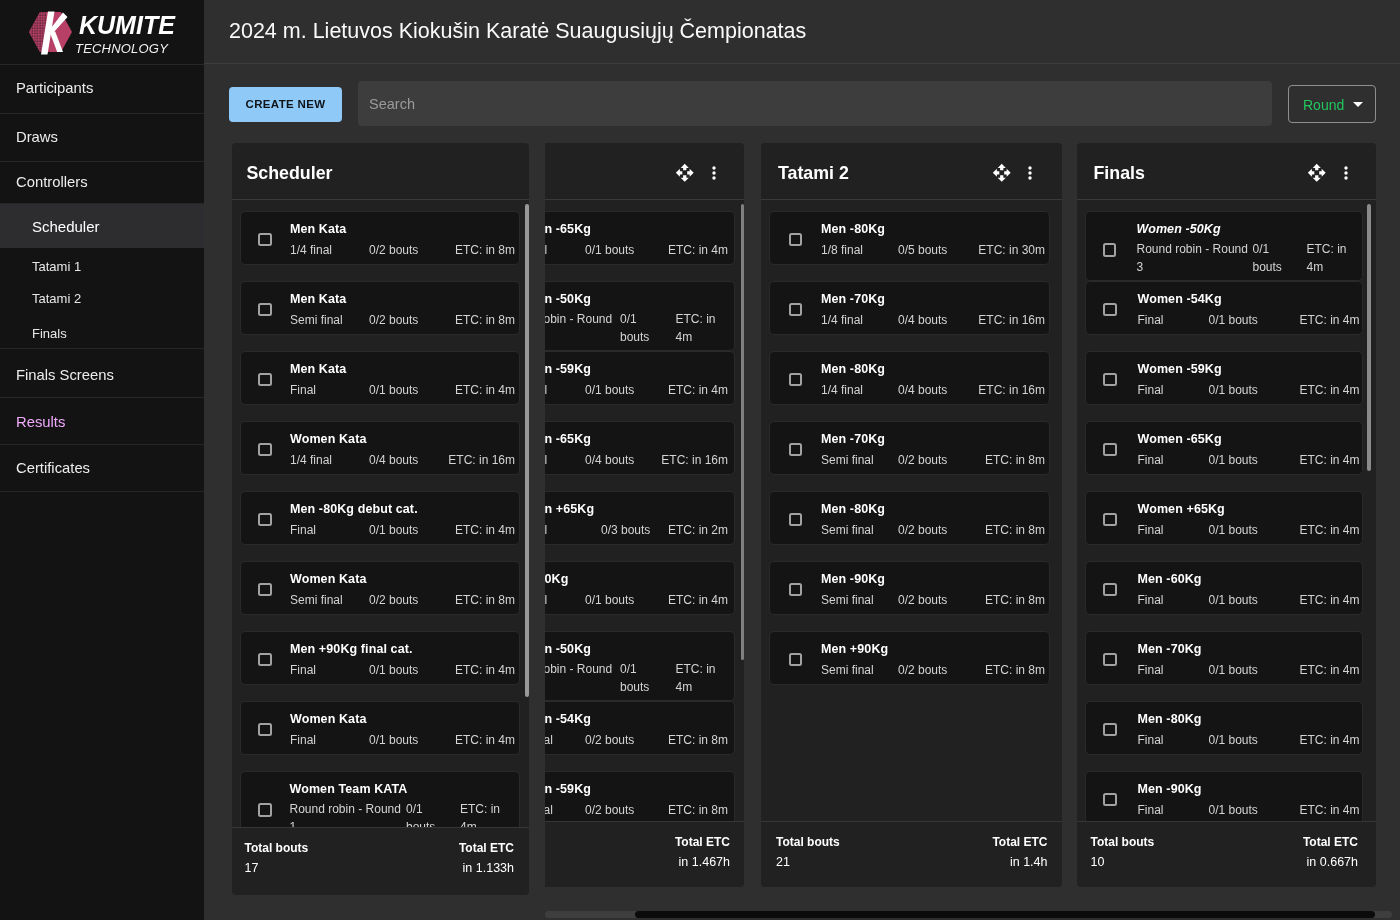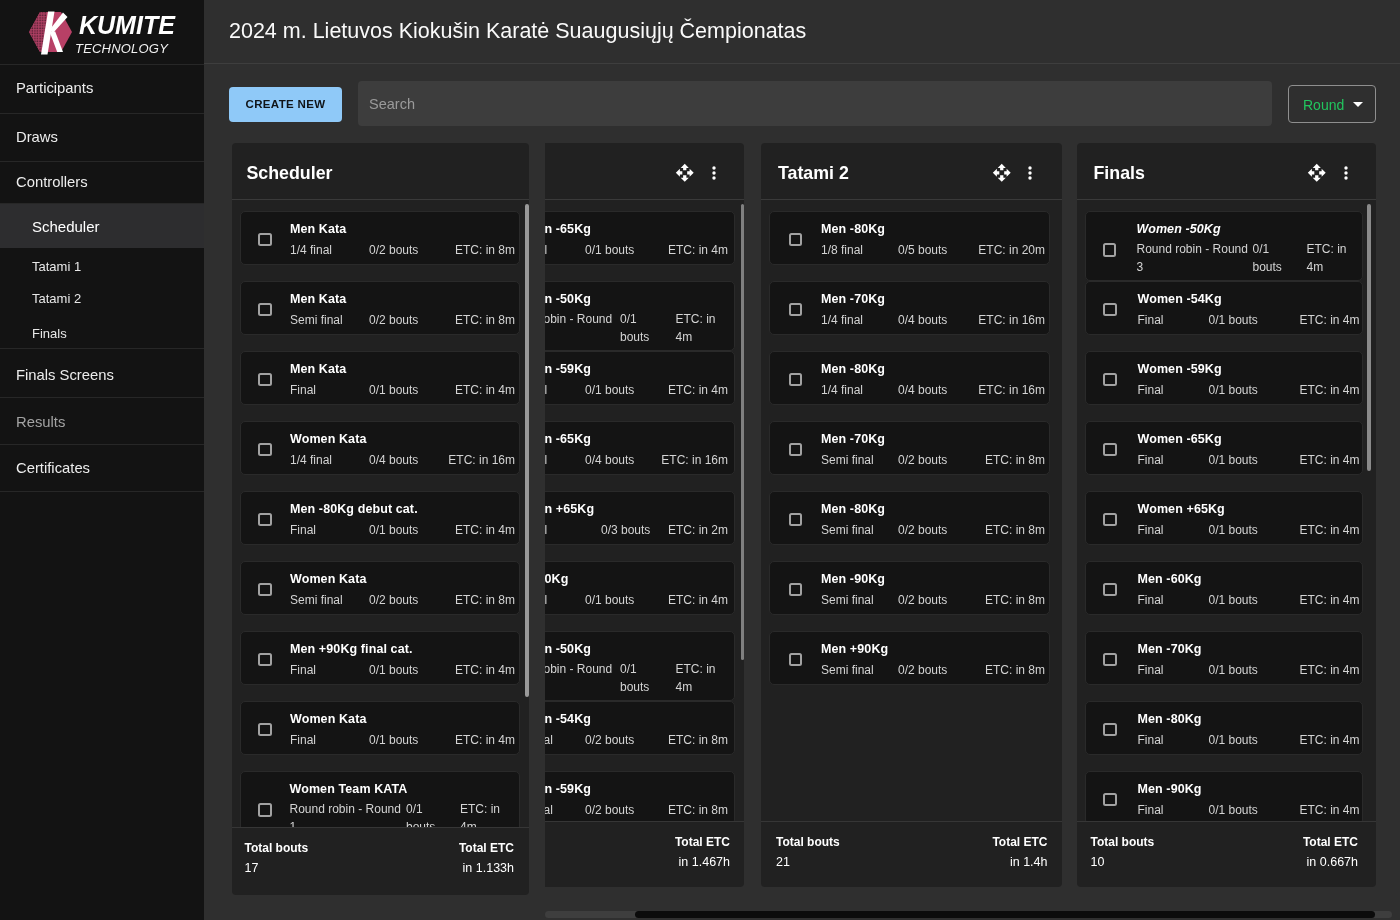--- a/index.html
+++ b/index.html
@@ -22,21 +22,21 @@
 <div class="abs" style="left:0;top:491px;width:204px;height:1px;background:#272727;"></div>
 <div class="abs" style="left:0;top:204px;width:204px;height:44px;background:#2d2d2f;"></div>
 <div class="abs" style="left:16px;top:78.0px;font-size:14.8px;font-weight:400;color:#ededed;line-height:20px;white-space:nowrap;">Participants</div>
 <div class="abs" style="left:16px;top:126.5px;font-size:14.8px;font-weight:400;color:#ededed;line-height:20px;white-space:nowrap;">Draws</div>
 <div class="abs" style="left:16px;top:172.0px;font-size:14.8px;font-weight:400;color:#ededed;line-height:20px;white-space:nowrap;">Controllers</div>
 <div class="abs" style="left:32px;top:216.5px;font-size:15px;font-weight:400;color:#fff;line-height:20px;white-space:nowrap;">Scheduler</div>
 <div class="abs" style="left:32px;top:256.5px;font-size:13px;font-weight:400;color:#e8e8e8;line-height:20px;white-space:nowrap;">Tatami 1</div>
 <div class="abs" style="left:32px;top:289.0px;font-size:13px;font-weight:400;color:#e8e8e8;line-height:20px;white-space:nowrap;">Tatami 2</div>
 <div class="abs" style="left:32px;top:324.0px;font-size:13px;font-weight:400;color:#e8e8e8;line-height:20px;white-space:nowrap;">Finals</div>
 <div class="abs" style="left:16px;top:365.0px;font-size:14.8px;font-weight:400;color:#ededed;line-height:20px;white-space:nowrap;">Finals Screens</div>
-<div class="abs" style="left:16px;top:411.5px;font-size:14.8px;font-weight:400;color:#a3a3a3;line-height:20px;white-space:nowrap;">Results</div>
+<div class="abs" style="left:16px;top:411.5px;font-size:14.8px;font-weight:400;color:#f0abfc;line-height:20px;white-space:nowrap;">Results</div>
 <div class="abs" style="left:16px;top:457.5px;font-size:14.8px;font-weight:400;color:#ededed;line-height:20px;white-space:nowrap;">Certificates</div>
 <svg class="abs" style="left:26px;top:9px;" width="152" height="48" viewBox="0 0 152 48">
 <defs>
       <pattern id="ht" width="2.6" height="2.6" patternUnits="userSpaceOnUse">
         <rect width="2.6" height="2.6" fill="#b04064"></rect>
         <circle cx="1.1" cy="1.1" r="0.85" fill="#592034"></circle>
       </pattern>
     </defs>
 <polygon points="3,23 14,3 35,3 46,23 35,43 14,43" fill="#b84066"></polygon>
 <polygon points="3,23 14,3 21,3 16.5,43 14,43" fill="url(#ht)"></polygon>
@@ -200,21 +200,21 @@
 <svg class="abs" style="left:1024.5px;top:163.3px;" width="10" height="20" viewBox="0 0 10 20" fill="#fff">
     <circle cx="5" cy="5" r="1.7"></circle>
     <circle cx="5" cy="10" r="1.7"></circle>
     <circle cx="5" cy="15" r="1.7"></circle>
   </svg>
 <div class="item" style="left:769.0px;top:211px;width:281px;height:54px;"></div>
 <div class="cb" style="left:788.5px;top:232.5px;"></div>
 <div class="t1" style="left:821.0px;top:221.5px;">Men -80Kg</div>
 <div class="r2" style="left:821.0px;top:242.5px;">1/8 final</div>
 <div class="r2" style="left:898.0px;top:242.5px;">0/5 bouts</div>
-<div class="r2" style="left:1045.0px;top:242.5px;transform:translateX(-100%);">ETC: in 20m</div>
+<div class="r2" style="left:1045.0px;top:242.5px;transform:translateX(-100%);">ETC: in 30m</div>
 <div class="item" style="left:769.0px;top:281px;width:281px;height:54px;"></div>
 <div class="cb" style="left:788.5px;top:302.5px;"></div>
 <div class="t1" style="left:821.0px;top:291.5px;">Men -70Kg</div>
 <div class="r2" style="left:821.0px;top:312.5px;">1/4 final</div>
 <div class="r2" style="left:898.0px;top:312.5px;">0/4 bouts</div>
 <div class="r2" style="left:1045.0px;top:312.5px;transform:translateX(-100%);">ETC: in 16m</div>
 <div class="item" style="left:769.0px;top:351px;width:281px;height:54px;"></div>
 <div class="cb" style="left:788.5px;top:372.5px;"></div>
 <div class="t1" style="left:821.0px;top:361.5px;">Men -80Kg</div>
 <div class="r2" style="left:821.0px;top:382.5px;">1/4 final</div>

